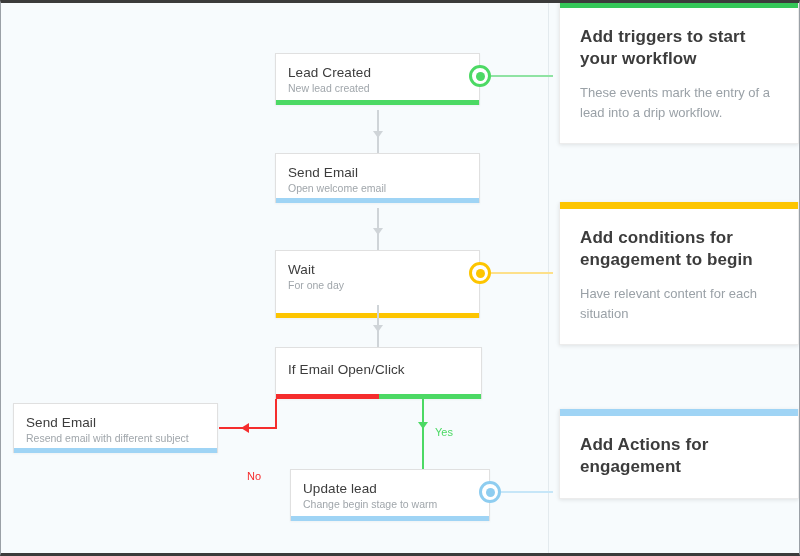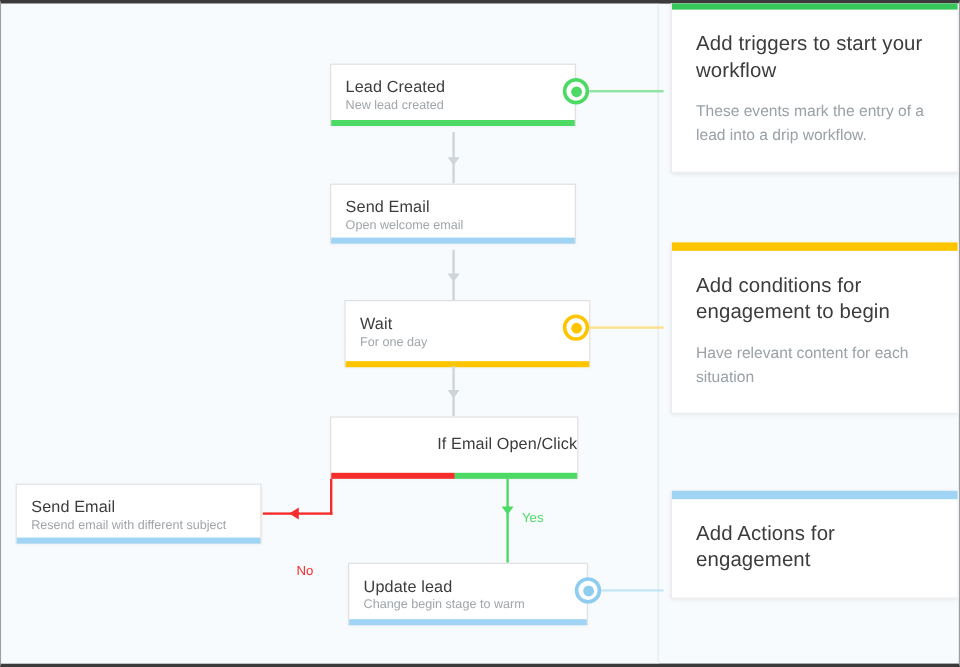--- a/index.html
+++ b/index.html
@@ -114,21 +114,21 @@
     box-shadow: 0 1px 4px rgba(0,0,0,0.10);
     width: 240px;
   }
   .card-bar { height: 7px; width: 100%; }
   .card-inner { padding: 18px 20px 20px 20px; }
   .card-title {
     font-size: 17px;
     color: #3c3c3c;
     line-height: 1.28;
     letter-spacing: 0.1px;
-    font-weight: 400;
+    font-weight: 700;
   }
   .card-desc {
     margin-top: 13px;
     font-size: 13px;
     color: #9aa1a7;
     line-height: 1.55;
   }
 </style>
 </head>
 <body>
@@ -161,40 +161,40 @@
         <div class="node-sub">Open welcome email</div>
       </div>
       <div class="accent">
         <span style="width:100%; background:#9fd4f5;"></span>
       </div>
     </div>
 
     <div class="vline" style="left:376px; top:205px; height:42px; background:#cfd4d8;"></div>
     <div class="arrow-down" style="left:372px; top:225px; border-top:7px solid #cfd4d8;"></div>
 
-    <div class="node" style="left:286px; top:247px; width:205px; height:56px;">
+    <div class="node" style="left:274px; top:247px; width:205px; height:68px;">
       <div class="node-body">
         <div class="node-title">Wait</div>
         <div class="node-sub">For one day</div>
       </div>
       <div class="accent">
         <span style="width:100%; background:#fdc500;"></span>
       </div>
     </div>
 
     <div class="dot" style="left:468px; top:259px; border:3px solid #fdc500;">
       <i style="background:#fdc500;"></i>
     </div>
     <div class="hline" style="left:490px; top:269px; width:62px; background:#fde08a;"></div>
 
     <div class="vline" style="left:376px; top:302px; height:42px; background:#cfd4d8;"></div>
     <div class="arrow-down" style="left:372px; top:322px; border-top:7px solid #cfd4d8;"></div>
 
     <div class="node" style="left:274px; top:344px; width:207px; height:52px;">
-      <div class="node-body" style="padding-top:14px;text-align:right;">
+      <div class="node-body" style="padding-top:14px;">
         <div class="node-title">If Email Open/Click</div>
       </div>
       <div class="accent">
         <span style="width:50%; background:#f52d2d;"></span>
         <span style="width:50%; background:#4cd964;"></span>
       </div>
     </div>
 
     <div class="vline" style="left:274px; top:396px; height:30px; background:#f52d2d;"></div>
     <div class="hline" style="left:218px; top:424px; width:58px; background:#f52d2d;"></div>

